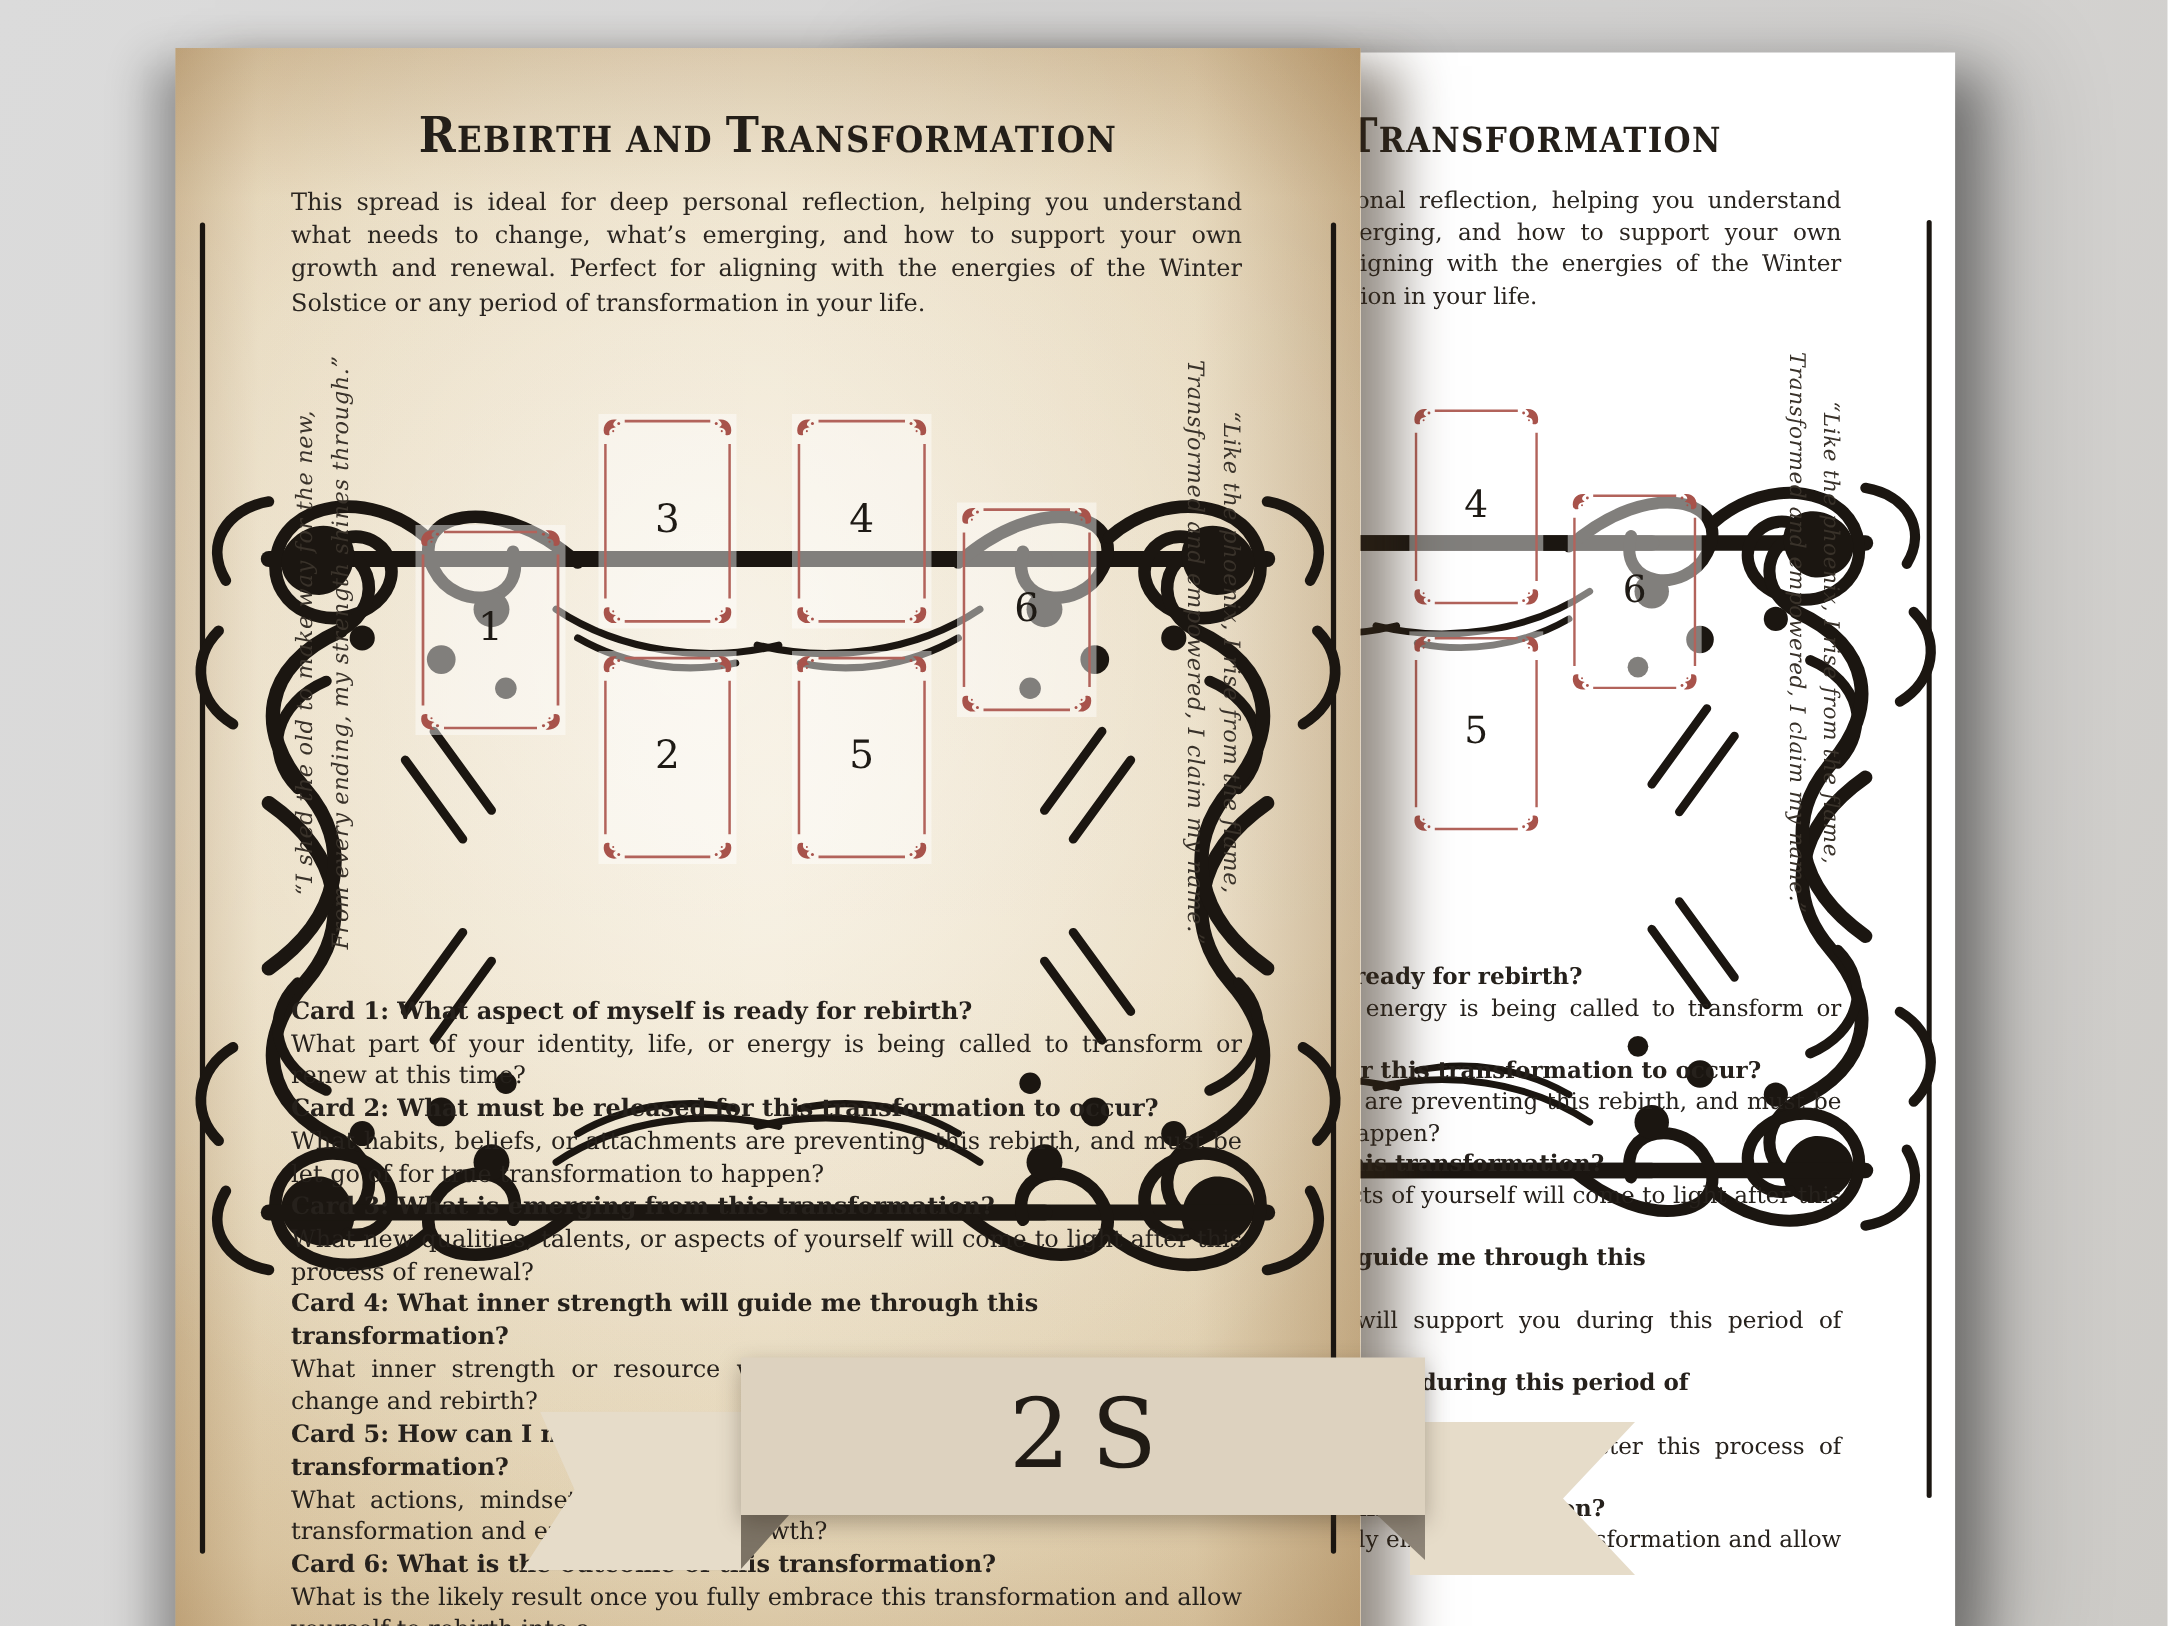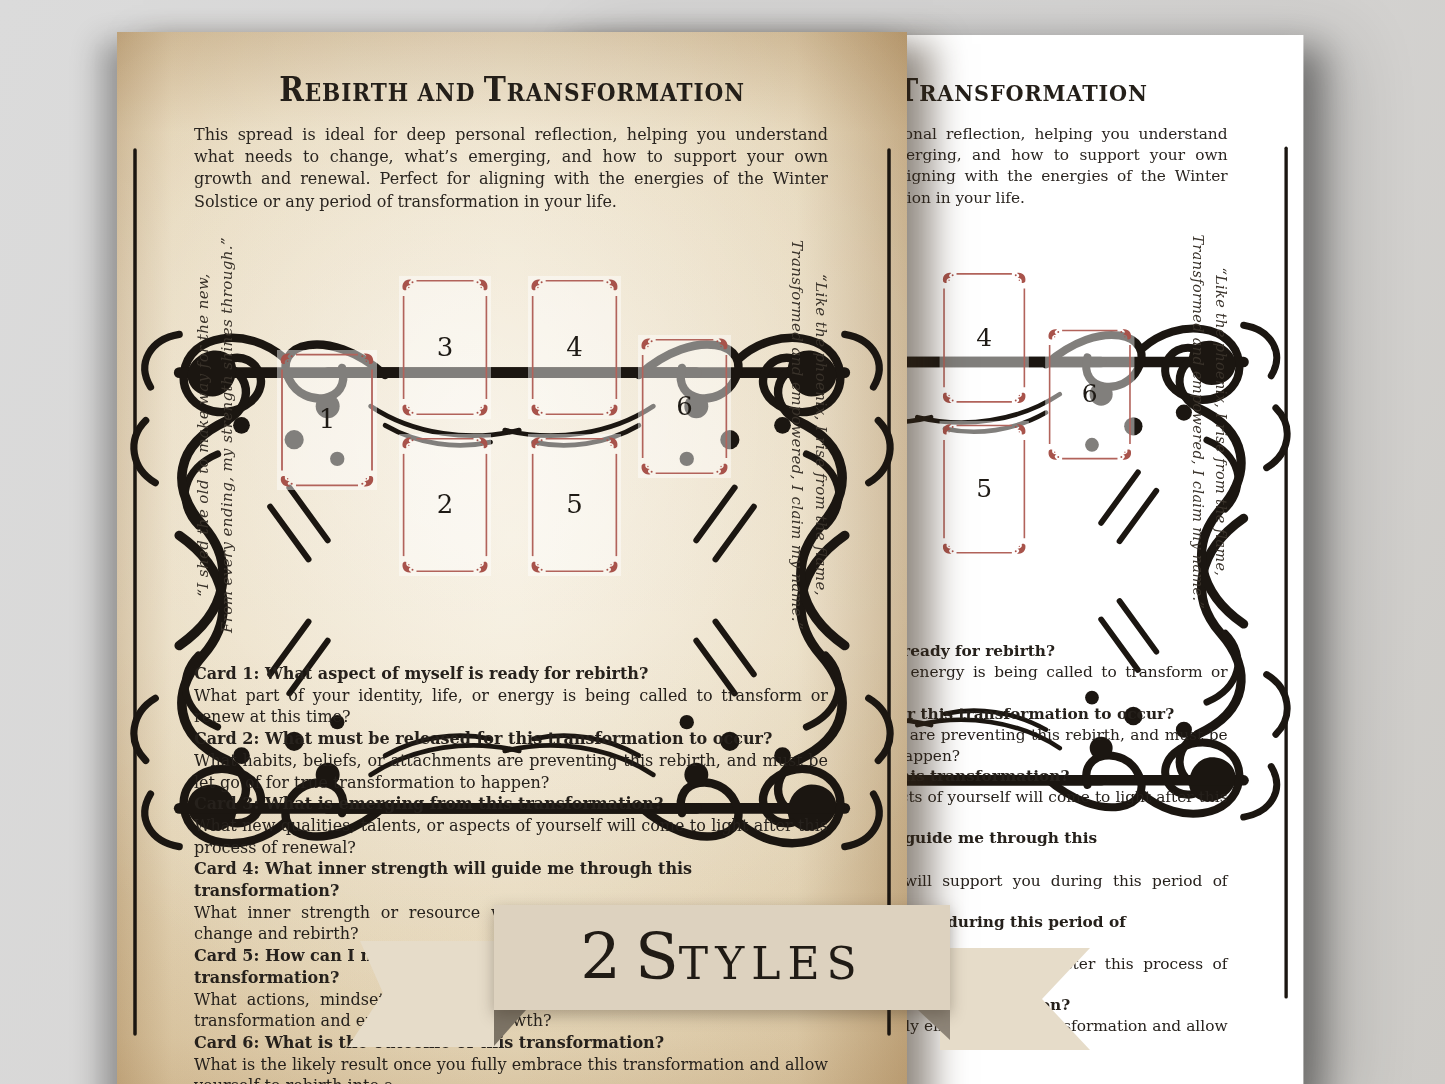--- a/index.html
+++ b/index.html
@@ -305,17 +305,16 @@
 
   <div class="ribbon">
     <div class="tail left"></div>
     <div class="tail right"></div>
     <div class="fold left"></div>
     <div class="fold right"></div>
     <div class="rib-center">
       <span class="big">2</span>
       <span class="gap"></span>
       <span class="big">S</span>
-      <span class="small">tyles</span>
     </div>
   </div>
 
 </div>
 
 </body></html>

